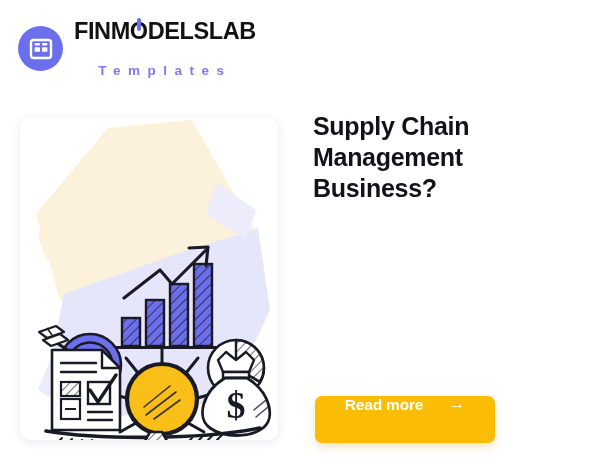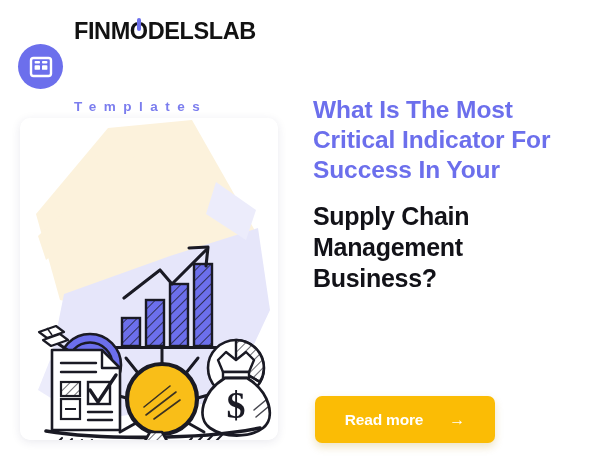--- a/index.html
+++ b/index.html
@@ -40,21 +40,20 @@
     align-items: center;
     justify-content: center;
     flex: 0 0 auto;
   }
   #brand-mark svg { display: block; }
   #brand-text {
     display: flex;
     flex-direction: column;
     justify-content: center;
     line-height: 1;
-    gap: 44px;
   }
   #brand-name {
     font-size: 23.5px;
     font-weight: bold;
     letter-spacing: -0.4px;
     color: #121212;
     position: relative;
     white-space: nowrap;
   }
   .brand-o-wrap {
@@ -65,26 +64,27 @@
     position: absolute;
     left: 50%;
     top: -2px;
     transform: translateX(-50%);
     width: 4px;
     height: 13px;
     border-radius: 2px;
     background: #6C6FEC;
   }
   #brand-sub {
-    margin-top: 12px;
+    margin-top: 20px;
     font-size: 13.5px;
     font-weight: bold;
     letter-spacing: 7.5px;
     color: #7B7DEE;
     white-space: nowrap;
+    text-align: center;
   }
 
   
   #illustration-card {
     position: absolute;
     left: 20px;
     top: 118px;
     width: 258px;
     height: 322px;
     background: #ffffff;
@@ -123,21 +123,20 @@
     position: absolute;
     left: 315px;
     top: 396px;
     width: 180px;
     height: 47px;
     background: #FBBC05;
     border: none;
     border-radius: 7px;
     box-shadow: 0 4px 9px rgba(180,140,10,0.24);
     display: flex;
-    align-items: center;
     justify-content: center;
     gap: 26px;
     cursor: pointer;
     padding: 0;
   }
   #cta-label {
     font-size: 15.5px;
     font-weight: bold;
     color: #ffffff;
     letter-spacing: -0.2px;
@@ -286,21 +285,20 @@
             <line x1="176" y1="325" x2="182" y2="319"></line>
             <line x1="186" y1="324" x2="192" y2="318"></line>
             <line x1="196" y1="323" x2="202" y2="317"></line>
           </g>
         </g>
       </g>
     </svg>
   </div>
 
   <div id="copy">
-    <h2 id="headline-accent">What Is The Most Critical Indicator For Success In Your</h2>
     <h1 id="headline-main">Supply Chain Management Business?</h1>
   </div>
 
   <button id="cta-button">
     <span id="cta-label">Read more</span>
     <span id="cta-arrow">→</span>
   </button>
 
 </div>
 

